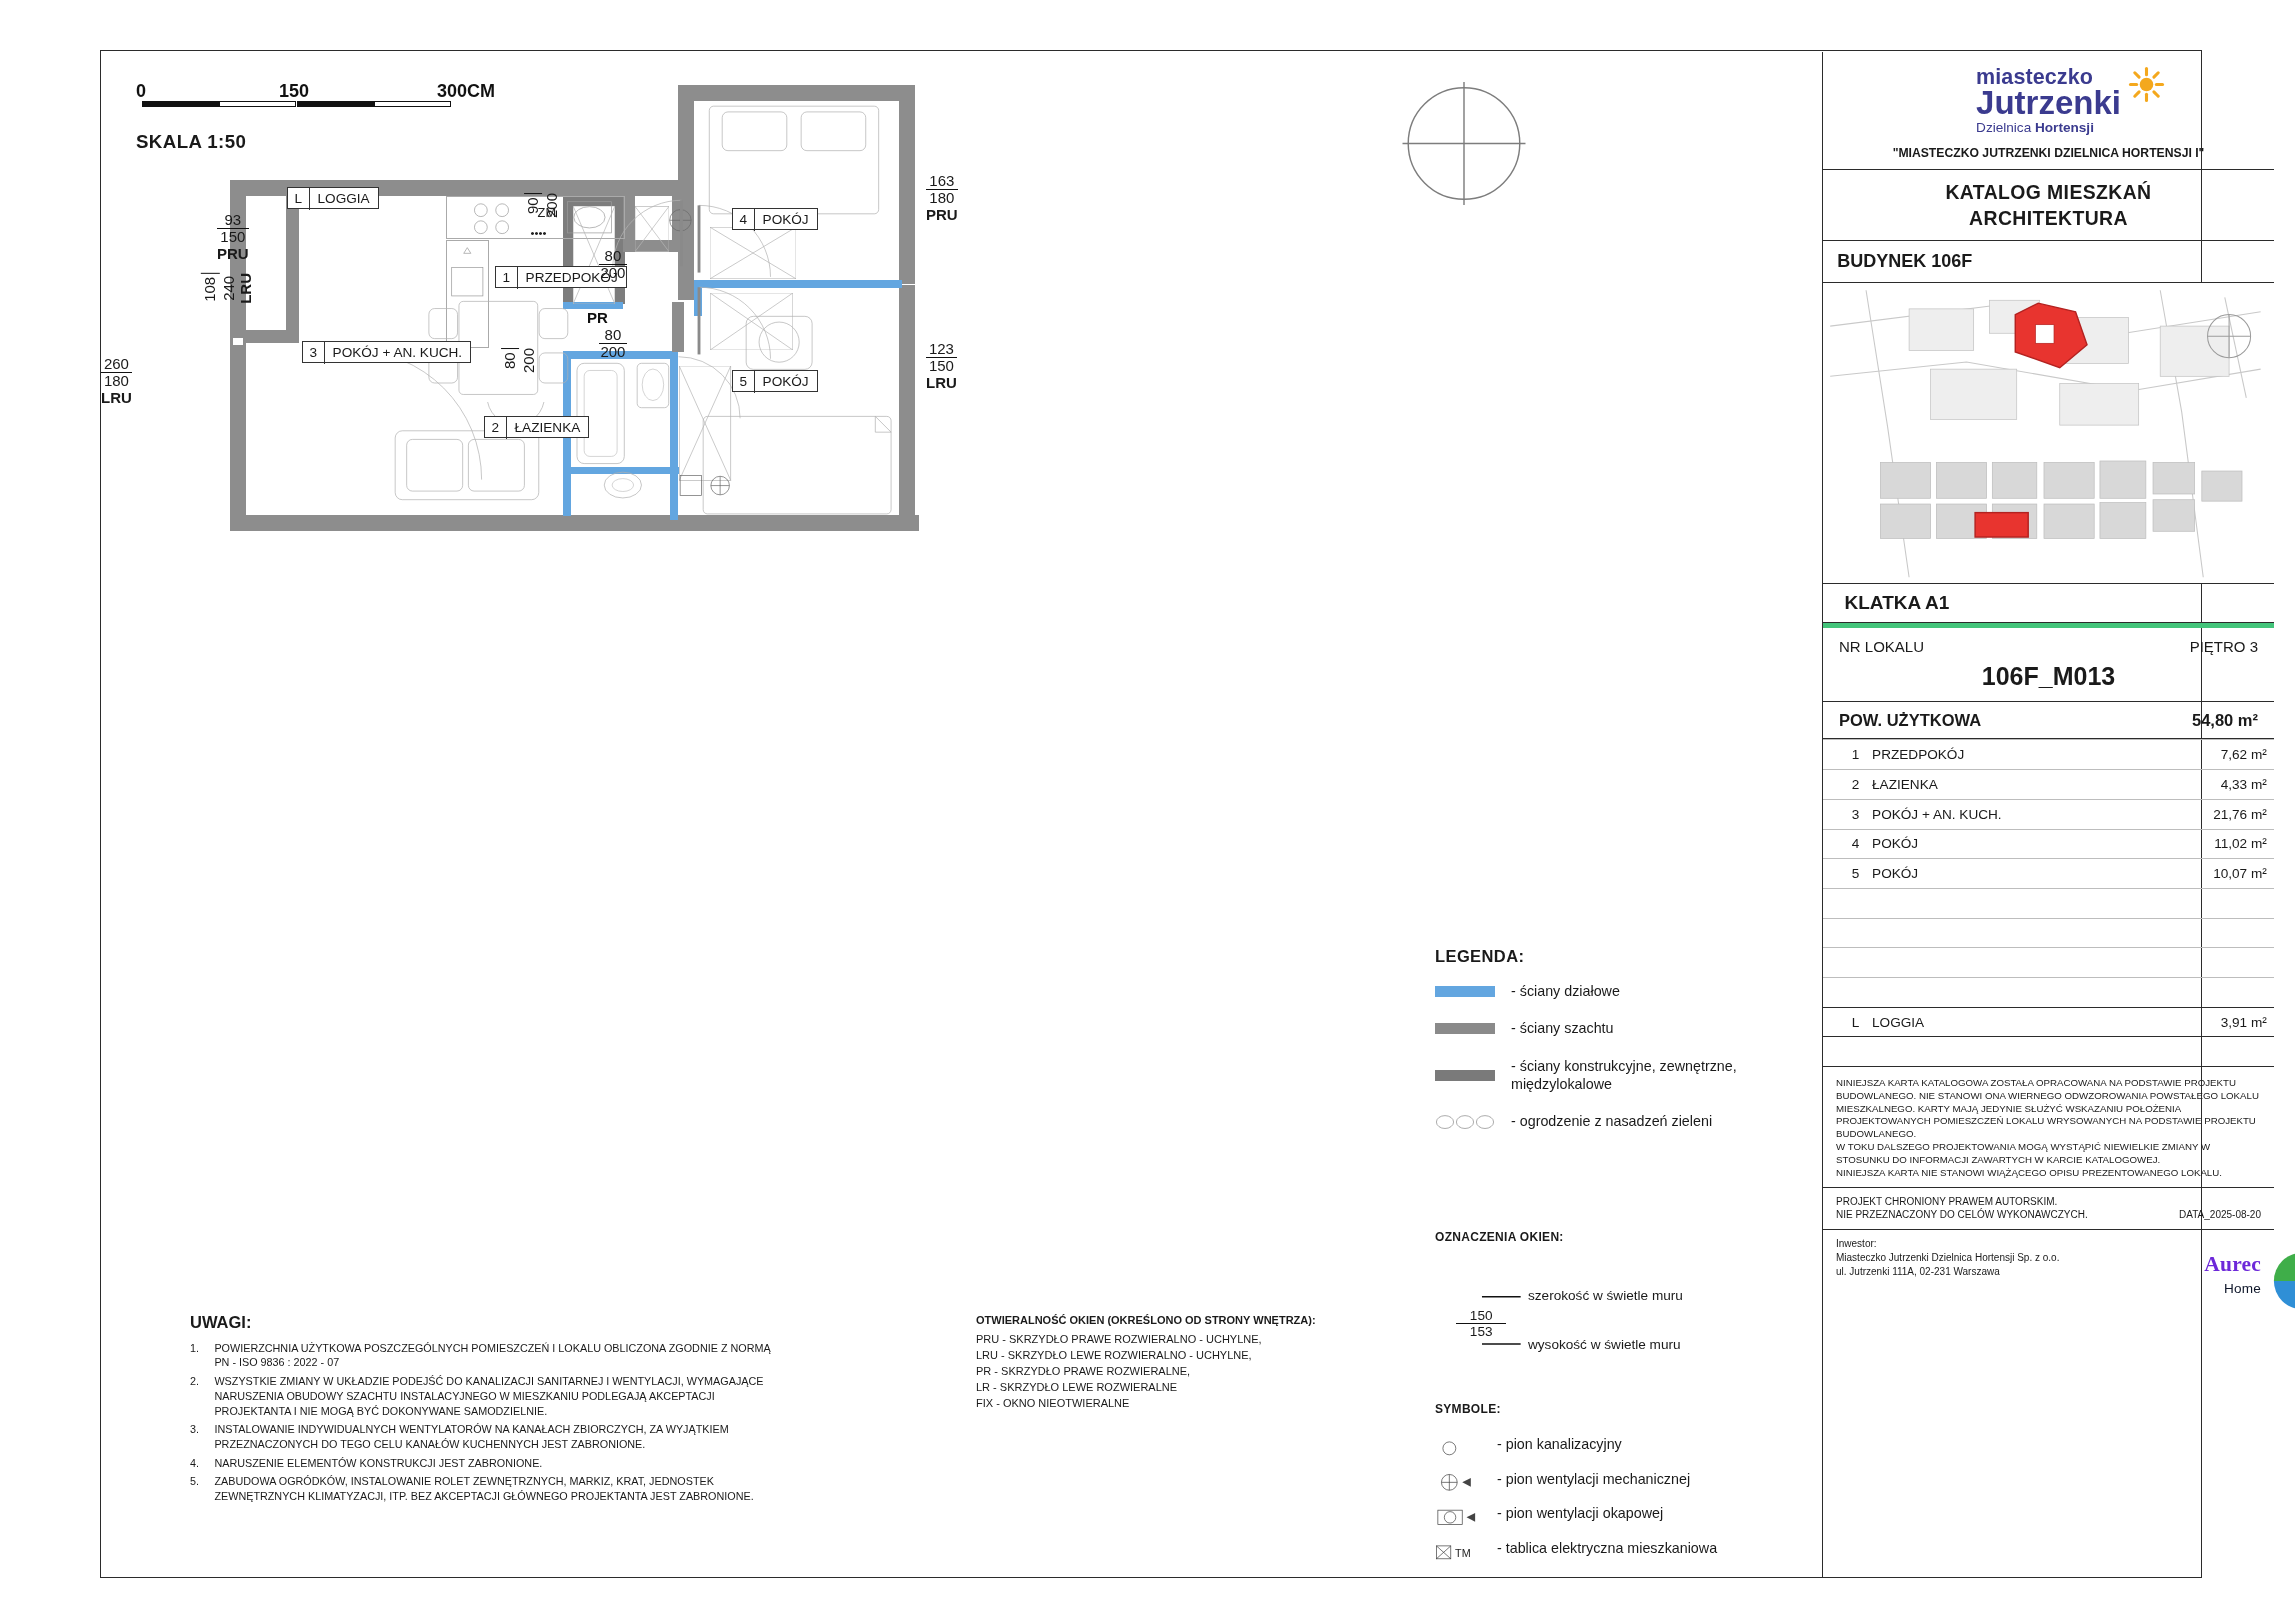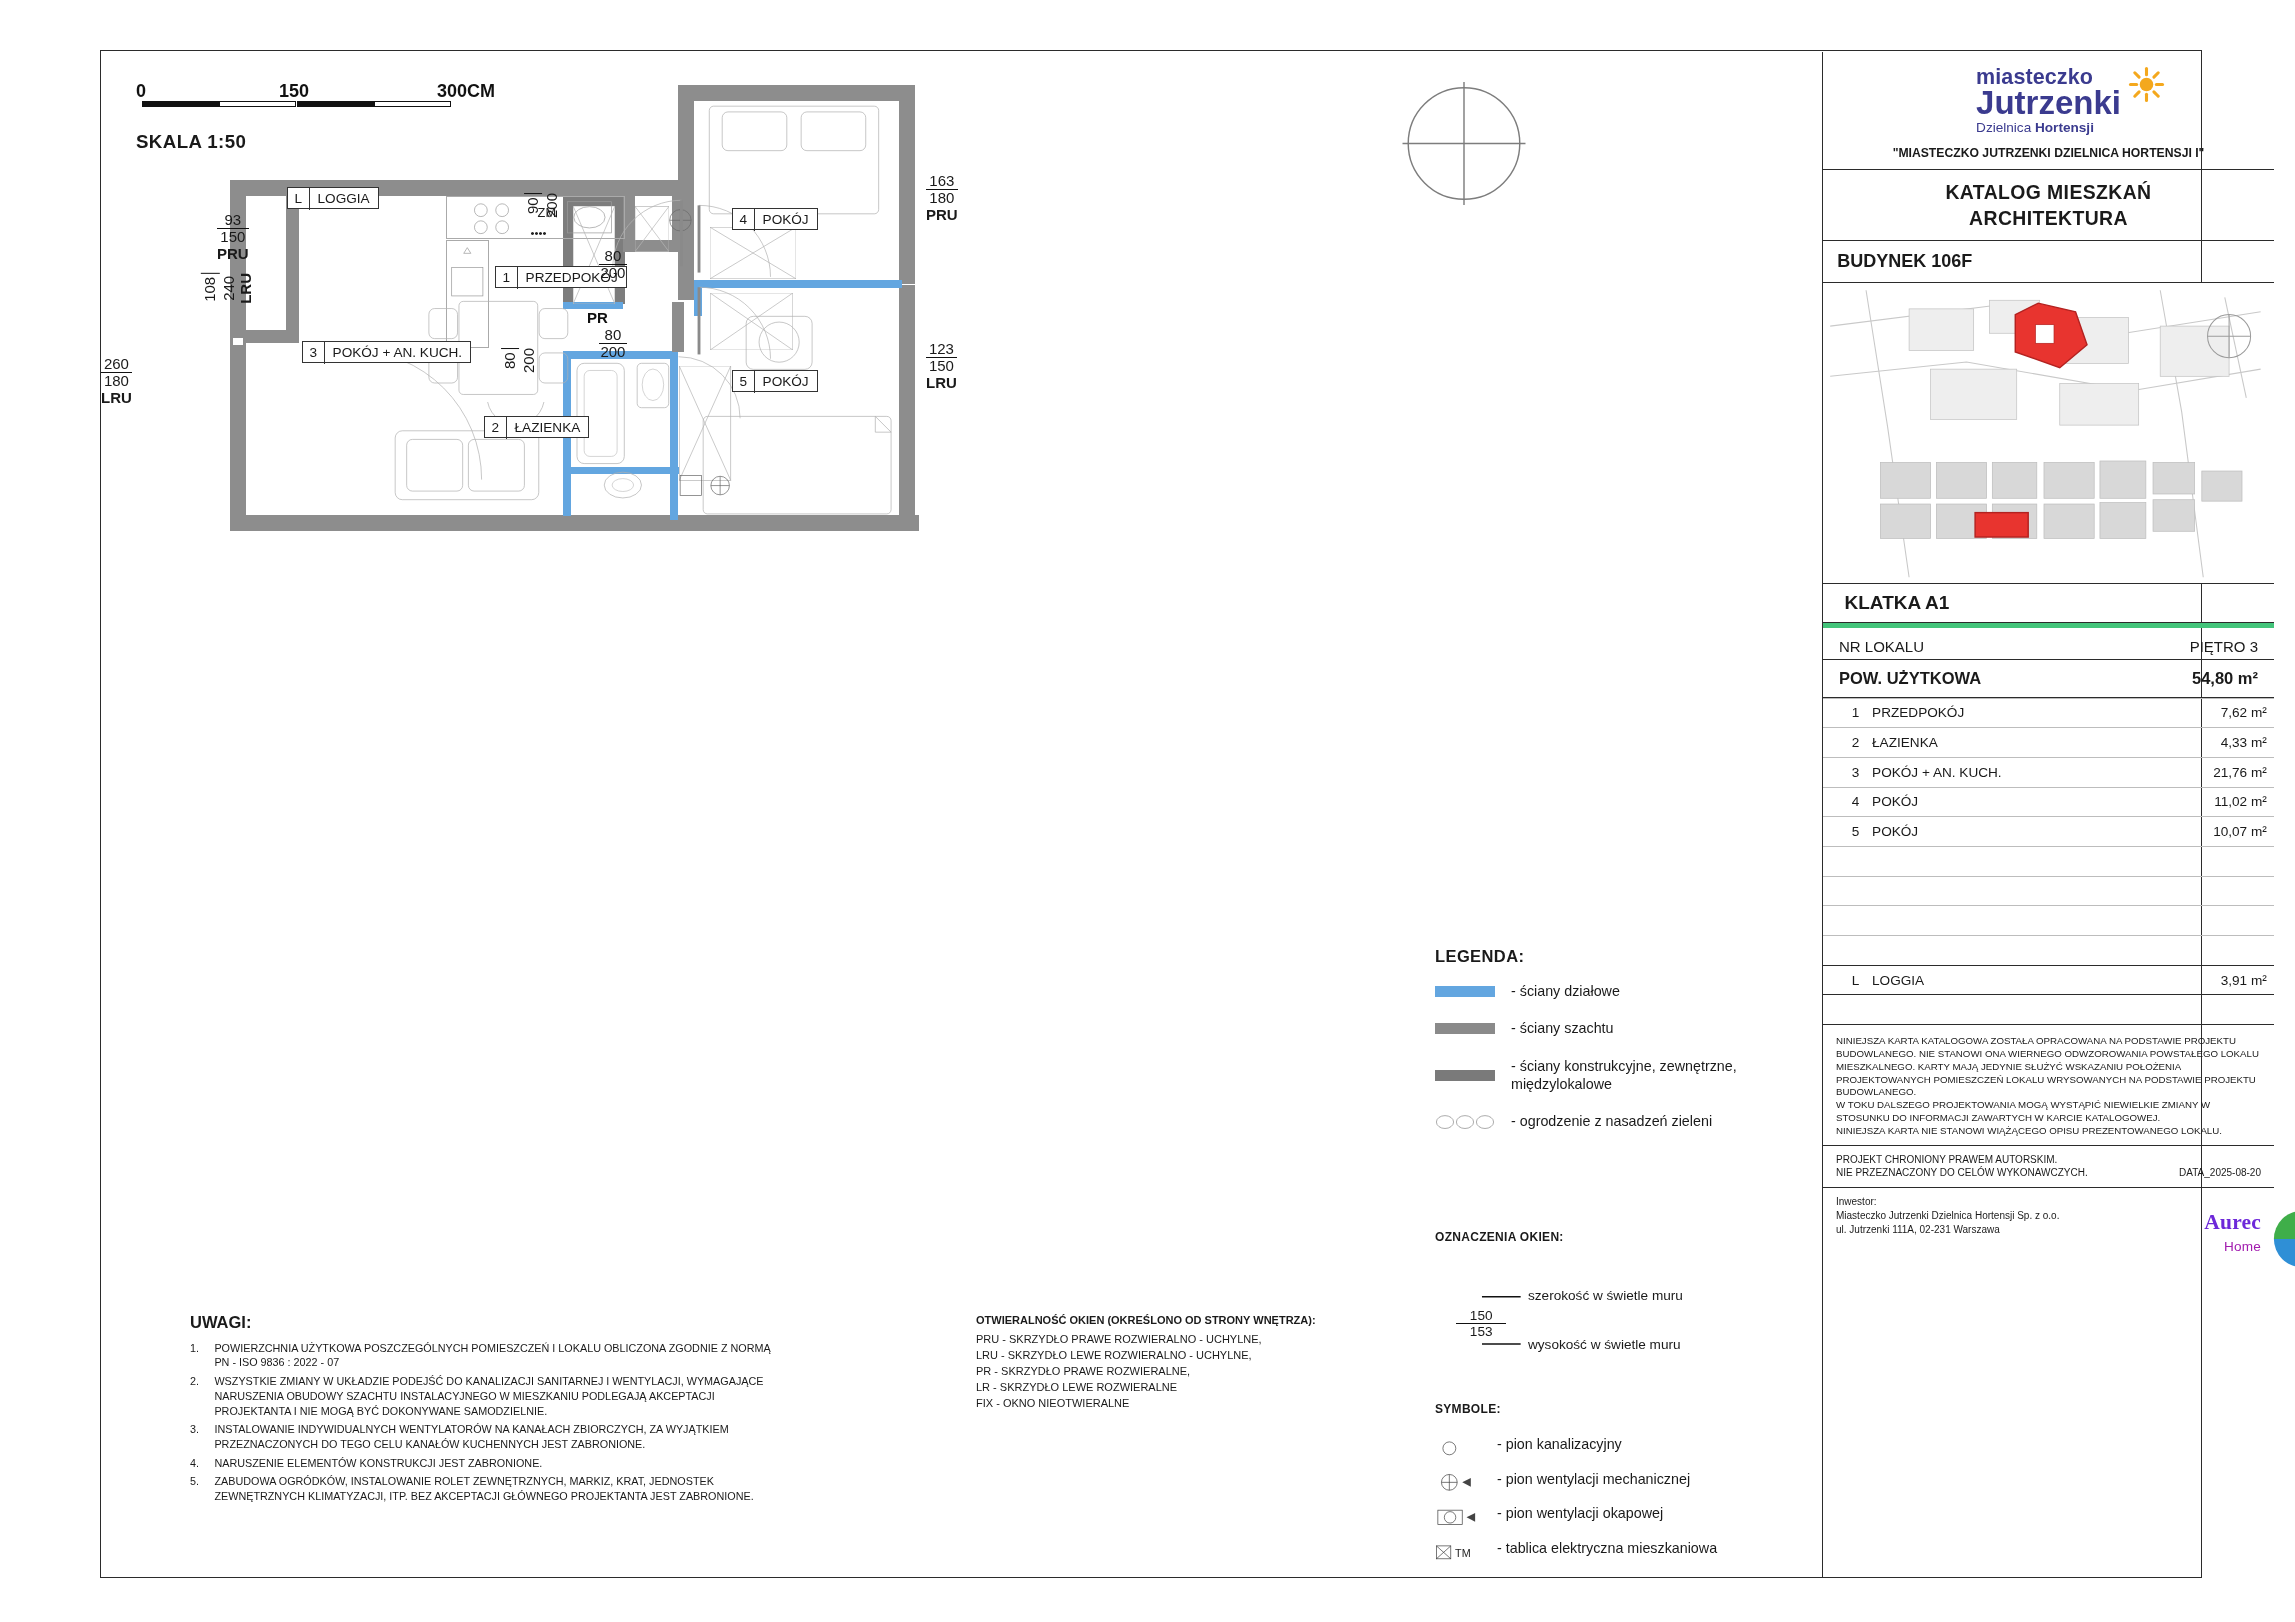--- a/index.html
+++ b/index.html
@@ -83,21 +83,21 @@
   table.rooms td{border-top:0.7px solid #bdbdbd;padding:5px 7.2px;height:18.7px;}
   table.rooms td.n{width:29px;text-align:right;padding-right:5.7px;}
   table.rooms td.a{text-align:right;width:108px;}
   table.rooms tr.empty td{height:18.7px;}
   table.rooms tr.loggia td{border-top:1.4px solid #2b2b2b;border-bottom:1.4px solid #2b2b2b;}
   .p-disc{font-size:9.7px;line-height:1.32;padding:10px 13px 7.2px;}
   .p-proj{font-size:10px;line-height:1.35;padding:7.2px 13px;border-top:1.4px solid #2b2b2b;}
   .p-inv{font-size:10px;line-height:1.4;padding:7.2px 13px;border-top:1.4px solid #2b2b2b;position:relative;height:108px;box-sizing:border-box;}
   .aurec{position:absolute;right:13px;top:18.7px;text-align:right;}
   .aurec .w{font-size:21.5px;font-weight:700;color:#6d28d9;letter-spacing:0.2px;font-family:Liberation Serif, serif;}
-  .aurec .h{font-size:13.6px;color:#a21caf;letter-spacing:0.2px;}
+  .aurec .h{font-size:13.6px;color:#0f172a;letter-spacing:0.2px;}
   .aurec .sq{position:absolute;right:-2.9px;top:4.3px;}
   .greenline{height:5px;background:#43c47a;}
 </style>
 </head>
 <body>
 
 <div class="sheet">
   <div class="frame"></div>
 
   <div class="scalebar">
@@ -537,20 +537,21 @@
     </div>
 
     <div class="pbox p-klat">KLATKA A1</div>
     <div class="greenline"></div>
 
     <div class="pbox">
       <div class="p-loc">
         <span>NR LOKALU</span>
         <span>PIĘTRO 3</span>
       </div>
+      <div class="p-lokal">106F_M013</div>
     </div>
 
     <div class="pbox">
       <div class="p-pow">
         <span>POW. UŻYTKOWA</span>
         <span>54,80 m²</span>
       </div>
     </div>
 
     <table class="rooms">

